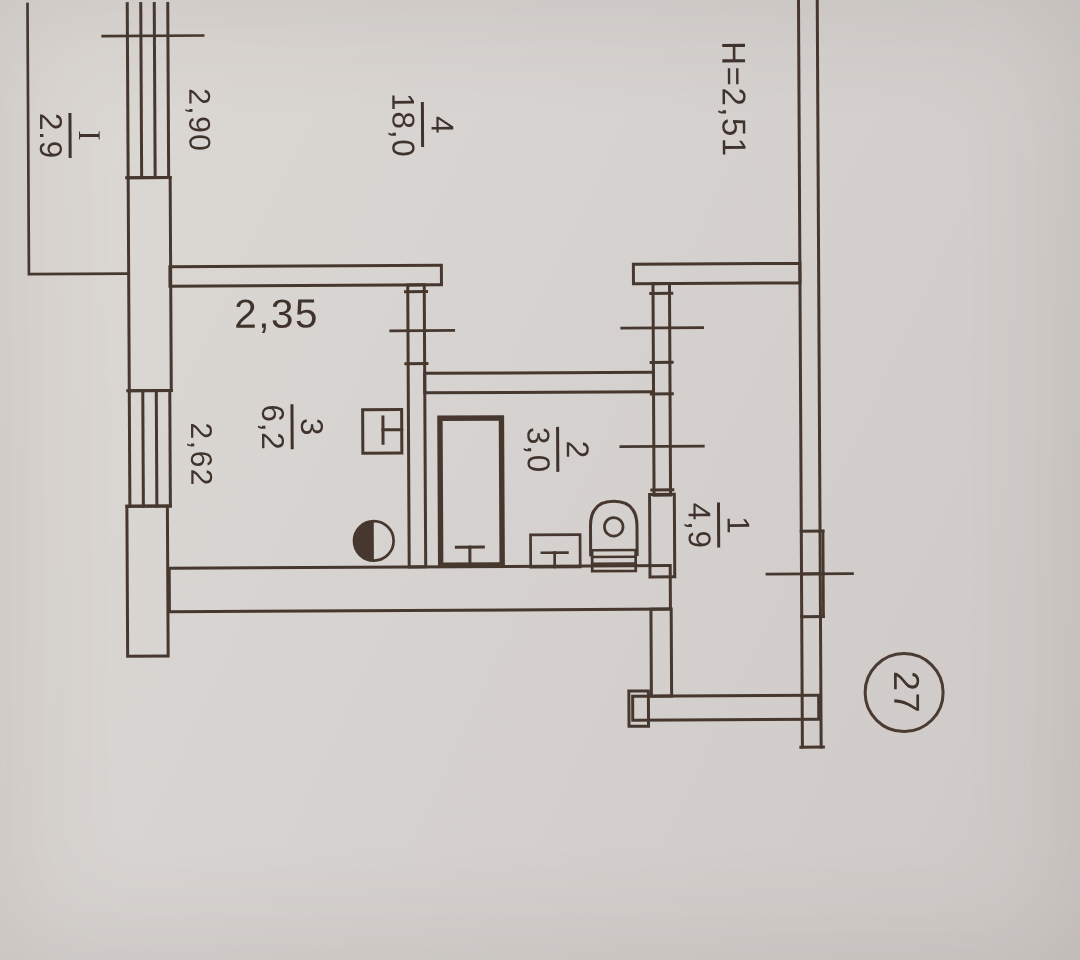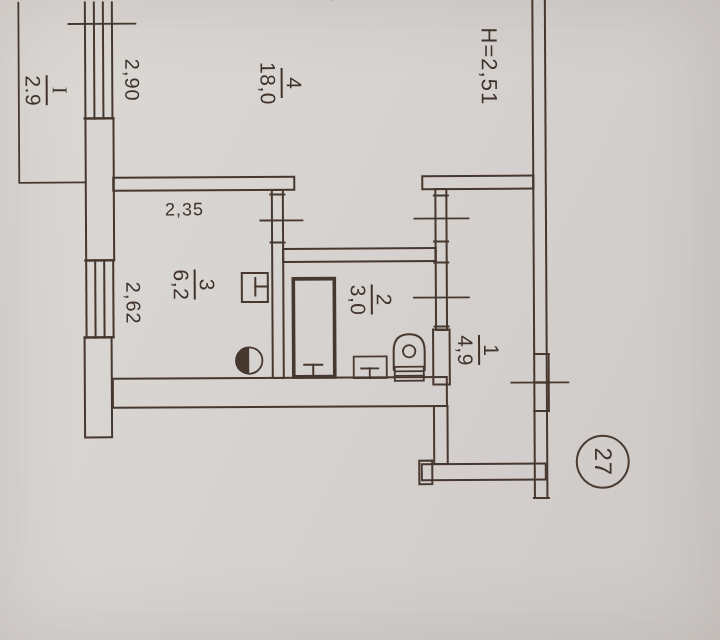--- a/index.html
+++ b/index.html
@@ -6,21 +6,21 @@
   #canvas{
     width:720px;height:640px;position:relative;overflow:hidden;
     background:linear-gradient(115deg,#dcd8d4 0%,#d7d3d0 40%,#cec9c6 100%);
     box-shadow:inset 0 0 80px rgba(90,78,70,.14);
     font-family:"Liberation Sans",sans-serif;
   }
   #plan{position:absolute;inset:0;transform:rotate(-0.3deg);transform-origin:50% 50%;}
   svg{position:absolute;left:0;top:0;}
   .lbl{position:absolute;color:#3f332c;white-space:nowrap;}
   .vlabel{font-size:20px;letter-spacing:1px;transform:translate(-50%,-50%) rotate(90deg);}
-  .hlabel{font-size:18px;letter-spacing:1px;transform:translate(-50%,-50%);}
+  .hlabel{font-size:27px;letter-spacing:1px;transform:translate(-50%,-50%);}
   .frac{
     display:flex;flex-direction:column;align-items:center;
     font-size:21px;line-height:1.02;letter-spacing:.5px;
     transform:translate(-50%,-50%) rotate(90deg);
   }
   .frac .num{border-bottom:2px solid #3f332c;padding:0 5px 1px;text-align:center;min-width:20px;}
   .frac .den{padding-top:2px;text-align:center;}
   .roman{font-family:"Liberation Serif",serif;}
   .badge{
     width:50px;height:50px;border:2.5px solid #4a3c33;border-radius:50%;

